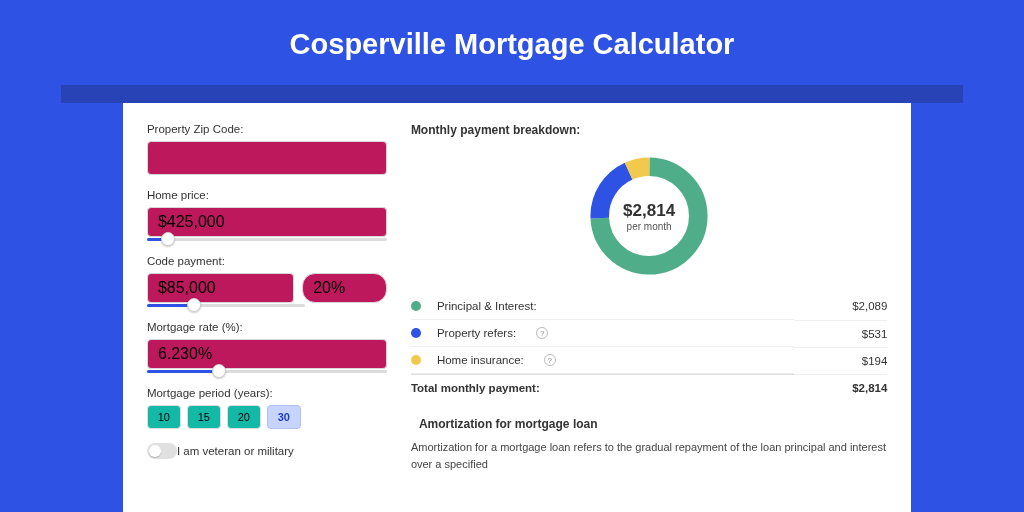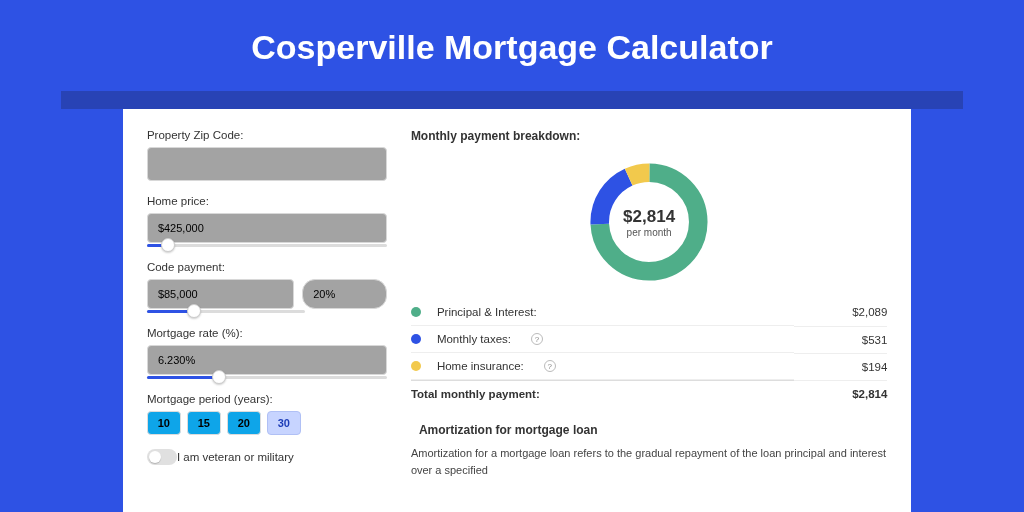--- a/index.html
+++ b/index.html
@@ -7,21 +7,21 @@
     font-family: -apple-system, BlinkMacSystemFont, "Segoe UI", Arial, sans-serif;
     background: #2e52e4;
     width: 1024px;
     height: 512px;
     overflow: hidden;
     color: #111;
   }
   .page-title {
     color: #fff;
     text-align: center;
-    font-size: 34px;
+    font-size: 29px;
     font-weight: 700;
     padding: 28px 0 24px 0;
   }
   .header-stripe {
     background: #2843b5;
     height: 18px;
     margin: 0 6% 0 6%;
     width: 88%;
   }
   .calc-card {
@@ -37,22 +37,22 @@
   }
   .left-col { width: 240px; flex-shrink: 0; }
   .right-col { flex: 1; }
   .form-label { display:block; margin-bottom: 6px; color:#333; }
   .text-input {
     width: 100%;
     height: 30px;
     border: 1px solid #d8d8d8;
     border-radius: 4px;
     padding: 0 10px;
-    font-size: 11px;
-    background:#a3a3a3;
+    font-size: 16px;
+    background:#be185d;
   }
   .field { margin-bottom: 14px; }
   .slider-track {
     position: relative;
     height: 3px;
     background: #dcdcdc;
     border-radius: 2px;
     margin-top: 1px;
   }
   .slider-track .fill {
@@ -62,22 +62,22 @@
     position:absolute; top:-6px; width:14px; height:14px;
     background:#fff; border:1px solid #ccc; border-radius:50%;
     box-shadow: 0 1px 2px rgba(0,0,0,0.2);
     transform:translateX(-50%);
   }
   .dp-row { display:flex; gap:8px; }
   .dp-row .text-input:first-child { flex:2; }
   .dp-row .text-input:last-child { flex:1;border-radius:13px; }
   .period-row { display:flex; gap:6px; }
   .period-btn {
-    width: 34px; height:24px; border:1px solid #dcdcdc; background:#0ea5e9;
-    border-radius:4px; font-size:11px; cursor:pointer;font-weight:bold;
+    width: 34px; height:24px; border:1px solid #dcdcdc; background:#14b8a6;
+    border-radius:4px; font-size:11px; cursor:pointer;
   }
   .period-btn.selected { background:#c7d4ff; border-color:#b0c0f5; color:#1d3db8; font-weight:600; }
   .toggle-row { display:flex; align-items:center; margin-top:14px; }
   .toggle {
     width:30px; height:16px; background:#e0e0e0; border-radius:8px; position:relative;
   }
   .toggle .knob {
     width:12px; height:12px; background:#fff; border-radius:50%;
     position:absolute; top:2px; left:2px; box-shadow:0 1px 1px rgba(0,0,0,0.2);
   }
@@ -192,21 +192,21 @@
           <tr>
         <td class="lbl">
           <span class="dot" style="background:#4fae89"></span>
           <span>Principal &amp; Interest:</span>
         </td>
         <td class="val">$2,089</td>
       </tr>
       <tr>
         <td class="lbl">
           <span class="dot" style="background:#2e52e4"></span>
-          <span>Monthly taxes:</span>
+          <span>Property refers:</span>
           <span class="help-icon">?</span>
         </td>
         <td class="val">$531</td>
       </tr>
       <tr>
         <td class="lbl">
           <span class="dot" style="background:#f2c94c"></span>
           <span>Home insurance:</span>
           <span class="help-icon">?</span>
         </td>

